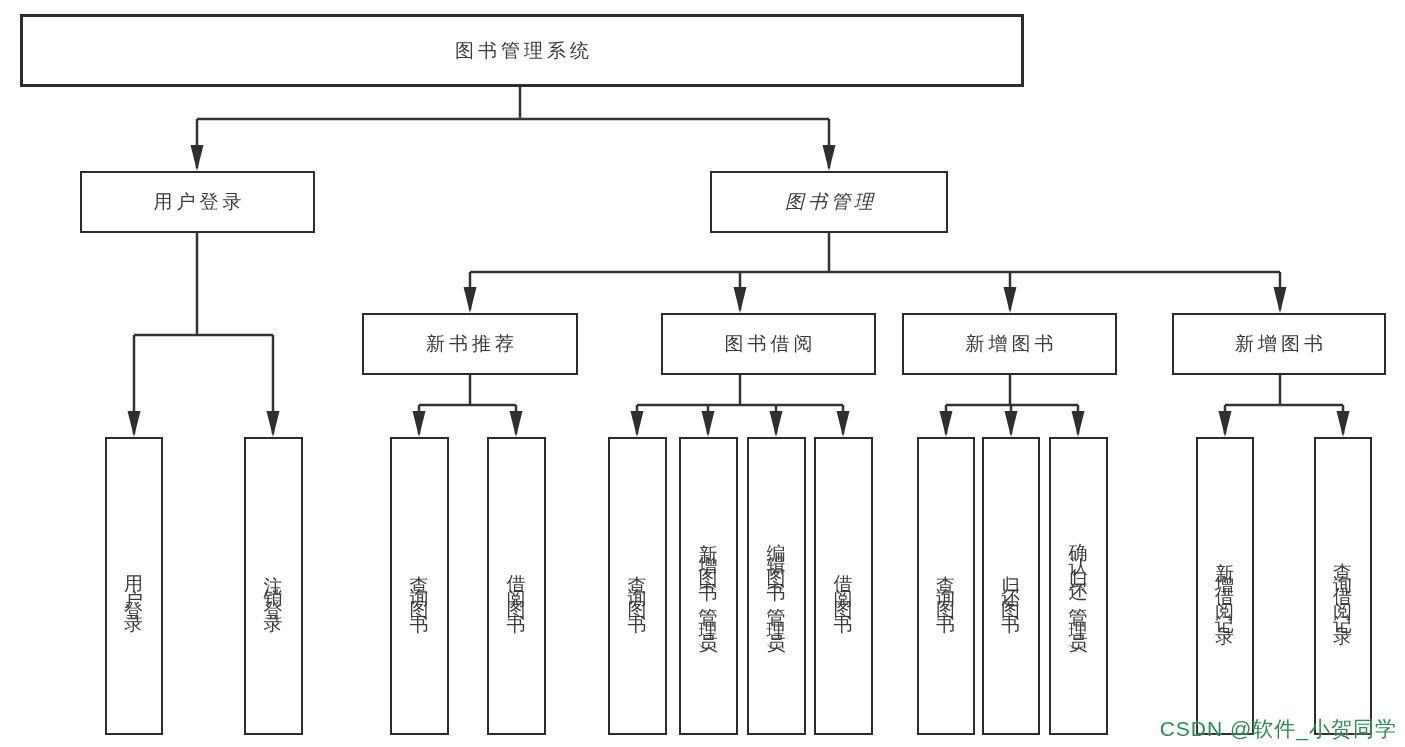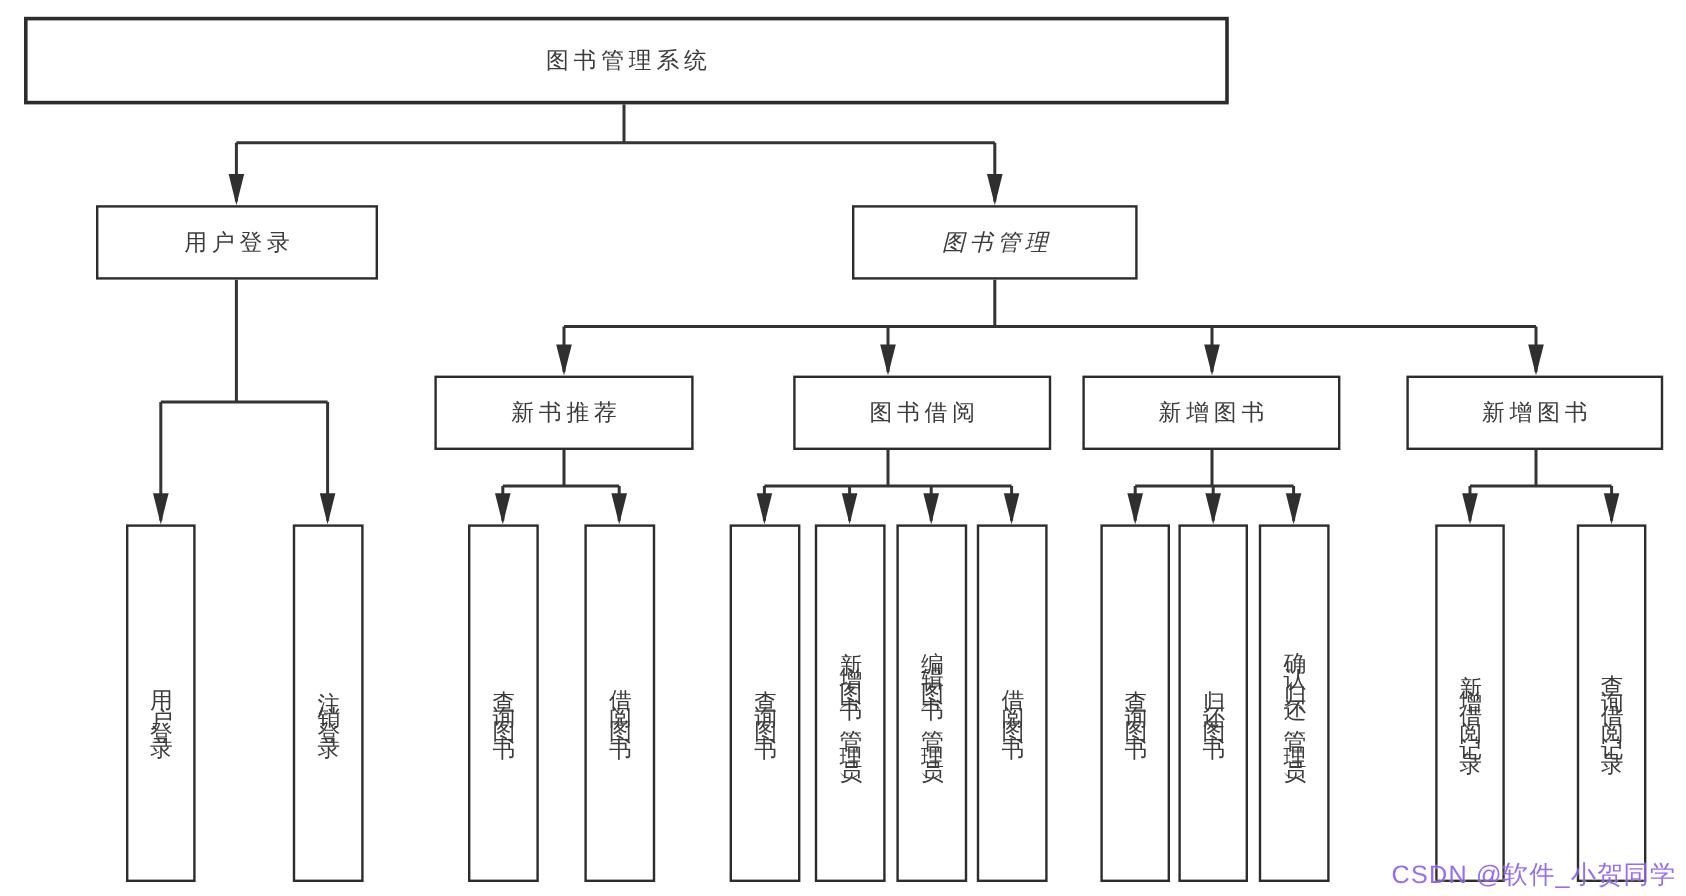--- a/index.html
+++ b/index.html
@@ -15,21 +15,21 @@
     border:2.5px solid #2c2c2c;z-index:2;
     display:flex;align-items:center;justify-content:center;
   }
   .hbox{font-size:19px;letter-spacing:4px;text-indent:4px;white-space:nowrap;}
   .vbox span{
     writing-mode:vertical-rl;text-orientation:mixed;
     font-size:19px;line-height:1;letter-spacing:13px;white-space:nowrap;
   }
   .watermark{
     position:absolute;right:8px;bottom:4px;z-index:10;
-    font-size:21px;color:#8b5cf6;letter-spacing:1px;opacity:.9;
+    font-size:21px;color:#15803d;letter-spacing:1px;opacity:.9;
     text-shadow:0 0 2px #ffffff;white-space:nowrap;
   }
 </style>
 </head>
 <body>
 
 <div class="canvas">
 
   <svg class="connectors" viewBox="0 0 1405 747" xmlns="http://www.w3.org/2000/svg">
 

